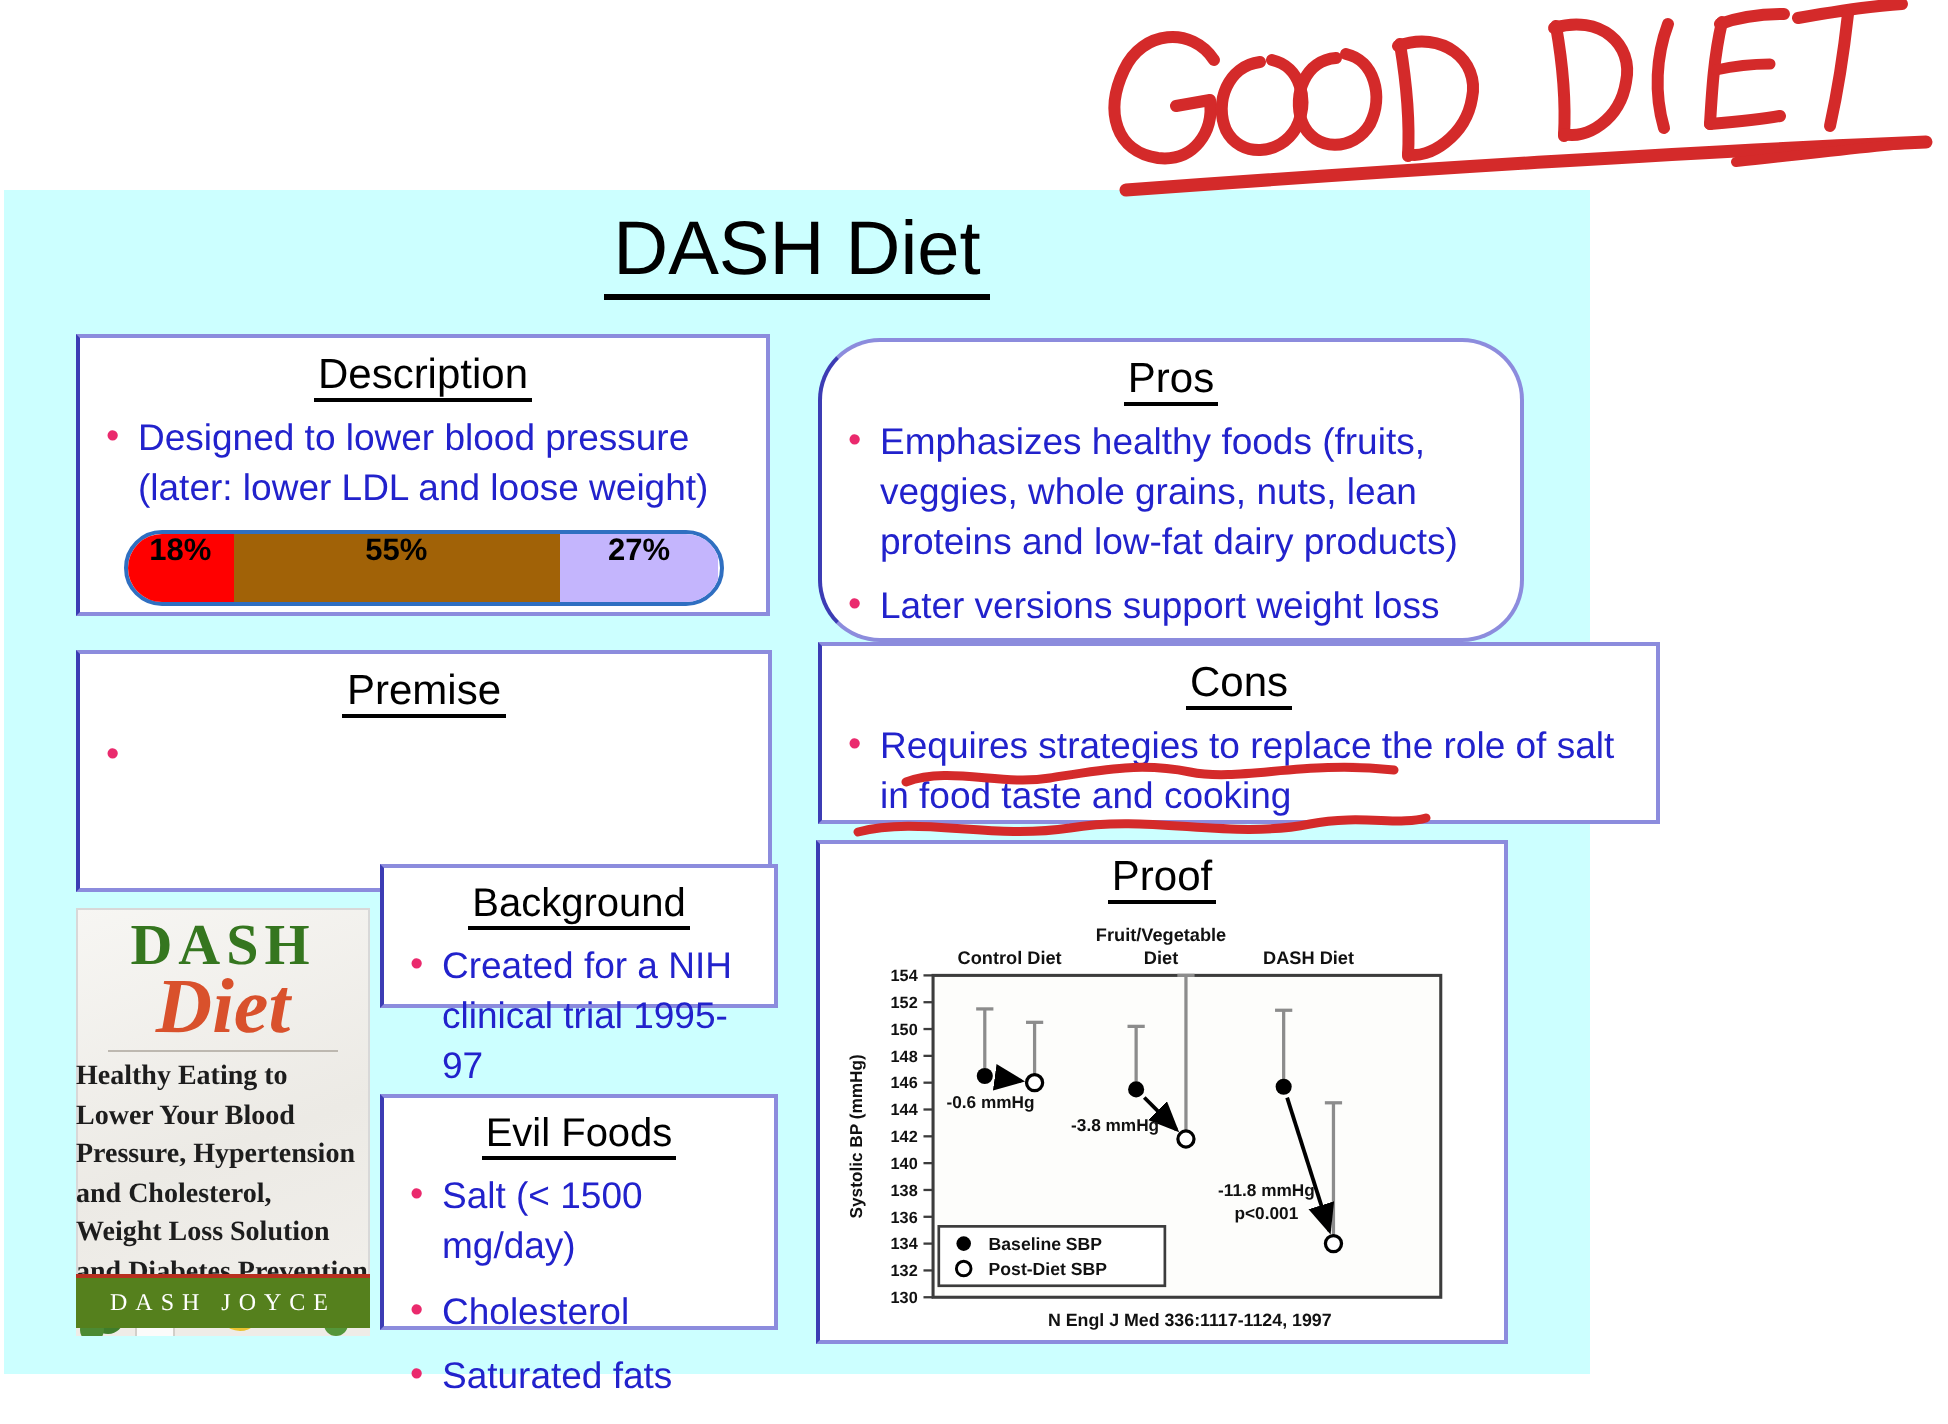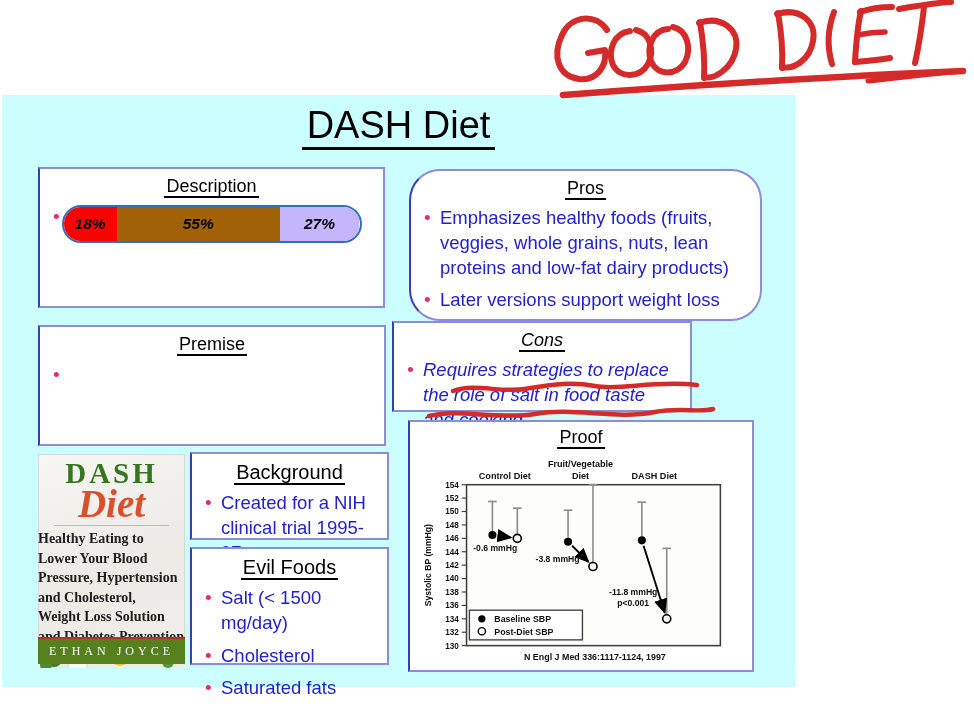--- a/index.html
+++ b/index.html
@@ -6,31 +6,31 @@
   body{font-family:"Liberation Sans", sans-serif;}
   #stage{position:relative;width:974px;height:712px;background:#ffffff;overflow:hidden;padding-left:32px;}
 
   
   #slide{position:absolute;left:2px;top:95px;width:793px;height:592px;background:#ccffff;}
   .slide-title{position:absolute;left:0;top:9px;width:100%;text-align:center;}
   .slide-title span{font-size:38px;color:#000;border-bottom:3px solid #000;padding:0 5px 1px 5px;}
 
   
   .box{position:absolute;background:#ffffff;border:2px solid #8c8cdd;border-left-color:#3c3cb4;box-sizing:border-box;padding:7px 12px 6px 12px;overflow:visible;}
-  .box h2{margin:0 0 7px 0;text-align:center;font-size:18px;font-weight:400;color:#000;}
+  .box h2{margin:0 0 7px 0;text-align:center;font-size:21px;font-weight:400;color:#000;}
   .box h2 span{border-bottom:2px solid #000;padding:0 2px 0 2px;}
   ul.blist{list-style:none;margin:0;padding:0;}
   ul.blist li{position:relative;padding-left:17px;color:#2222cc;font-size:18.5px;line-height:1.34;margin-bottom:8px;}
   .dot{position:absolute;left:1px;top:-1px;color:#ea2a6d;font-size:19px;}
   .small li{font-size:17.5px;margin-bottom:10px;}
   sup.ss{font-size:62%;vertical-align:super;line-height:0;}
 
   
   .pctbar{display:flex;width:300px;height:38px;margin:7px auto 0 auto;border:2.5px solid #2f6fc1;border-radius:20px;overflow:hidden;box-sizing:border-box;}
-  .pctbar .seg{display:flex;align-items:center;justify-content:center;height:100%;font-style:italic;}
+  .pctbar .seg{display:flex;justify-content:center;height:100%;}
   .pctbar .seg b{font-size:15.5px;color:#000;}
 
   
   #book{position:absolute;left:36px;top:359px;width:147px;height:214px;background:linear-gradient(160deg,#f7f6f3 0%,#eceae5 55%,#f2f0ec 100%);box-shadow:0 0 0 1px #d8d8d8 inset;overflow:hidden;}
   #book .bt1{margin-top:5px;text-align:center;font-family:"Liberation Serif",serif;font-weight:bold;font-size:29px;line-height:1;color:#35761f;letter-spacing:3px;}
   #book .bt2{margin-top:-4px;text-align:center;font-family:"Liberation Serif",serif;font-weight:bold;font-style:italic;font-size:39px;line-height:1;color:#d9512c;}
   #book .rule{width:78%;height:1px;background:#bdb8b0;margin:2px auto 3px auto;}
   #book .sub{text-align:left;font-family:"Liberation Serif",serif;font-weight:bold;font-size:14px;line-height:1.4;color:#1d1d1d;}
   #book .band{position:absolute;left:0;bottom:4px;width:100%;height:25px;background:#55801d;border-top:2px solid #b8301f;display:flex;align-items:center;justify-content:center;}
   #book .band span{color:#fff;font-family:"Liberation Serif",serif;font-size:12px;letter-spacing:4px;}
@@ -50,21 +50,21 @@
 
   <div id="slide">
 
     <div class="slide-title">
       <span>DASH Diet</span>
     </div>
 
     <div class="box" style="left:36px;top:72px;width:347px;height:141px;">
       <h2><span>Description</span></h2>
       <ul class="blist">
-        <li><span class="dot">•</span></li>
+        <li><span class="dot">•</span><span>Designed to lower blood pressure (later: lower LDL and loose weight)</span></li>
       </ul>
       <div class="pctbar">
         <div class="seg" style="width: 18%; background: rgb(255, 0, 0);">
             <b>18%</b>
           </div>
         <div class="seg" style="width: 55%; background: #a16207;">
             <b>55%</b>
           </div>
         <div class="seg" style="width: 27%; background: #c4b5fd;">
             <b>27%</b>
@@ -81,21 +81,21 @@
     </div>
 
     <div class="box" style="left:36px;top:230px;width:348px;height:121px;">
       <h2><span>Premise</span></h2>
       <ul class="blist">
         <li><span class="dot">•</span>
         </li>
       </ul>
     </div>
 
-    <div class="box" style="left:390px;top:226px;width:300px;height:91px;font-style:italic;">
+    <div class="box" style="left:407px;top:226px;width:421px;height:91px;">
       <h2><span>Cons</span></h2>
       <ul class="blist">
         <li><span class="dot">•</span><span>Requires strategies to replace the role of salt in food taste and cooking</span></li>
       </ul>
     </div>
 
     <div id="book">
       <div class="bt1">DASH</div>
       <div class="bt2">Diet</div>
       <div class="rule"></div>
@@ -136,25 +136,25 @@
           <circle cx="141" cy="72" r="5" fill="#d93a2f"></circle>
         <circle cx="104" cy="69" r="3" fill="#6b7a2a"></circle>
           <circle cx="110" cy="72" r="3" fill="#7d8f31"></circle>
           <circle cx="100" cy="73" r="3" fill="#6b7a2a"></circle>
         <circle cx="40" cy="71" r="2.6" fill="#9c6b3c"></circle>
           <circle cx="46" cy="74" r="2.6" fill="#8a5a2e"></circle>
           <circle cx="34" cy="74" r="2.6" fill="#9c6b3c"></circle>
         <circle cx="7" cy="73" r="6" fill="#4c8a33"></circle>
       </svg>
       <div class="band">
-          <span>ETHAN JOYCE</span>
+          <span>DASH JOYCE</span>
         </div>
     </div>
 
-    <div class="box small" style="left:188px;top:357px;width:199px;height:88px;">
+    <div class="box small" style="left:188px;top:337px;width:199px;height:72px;">
       <h2 style="font-size:20px;"><span>Background</span></h2>
       <ul class="blist small">
         <li><span class="dot">•</span><span>Created for a NIH clinical trial 1995-97</span></li>
       </ul>
     </div>
 
     <div class="box" style="left:188px;top:452px;width:199px;height:118px;">
       <h2 style="font-size:20px;"><span>Evil Foods</span></h2>
       <ul class="blist small">
         <li><span class="dot">•</span><span>Salt (&lt; 1500 mg/day)</span></li>

